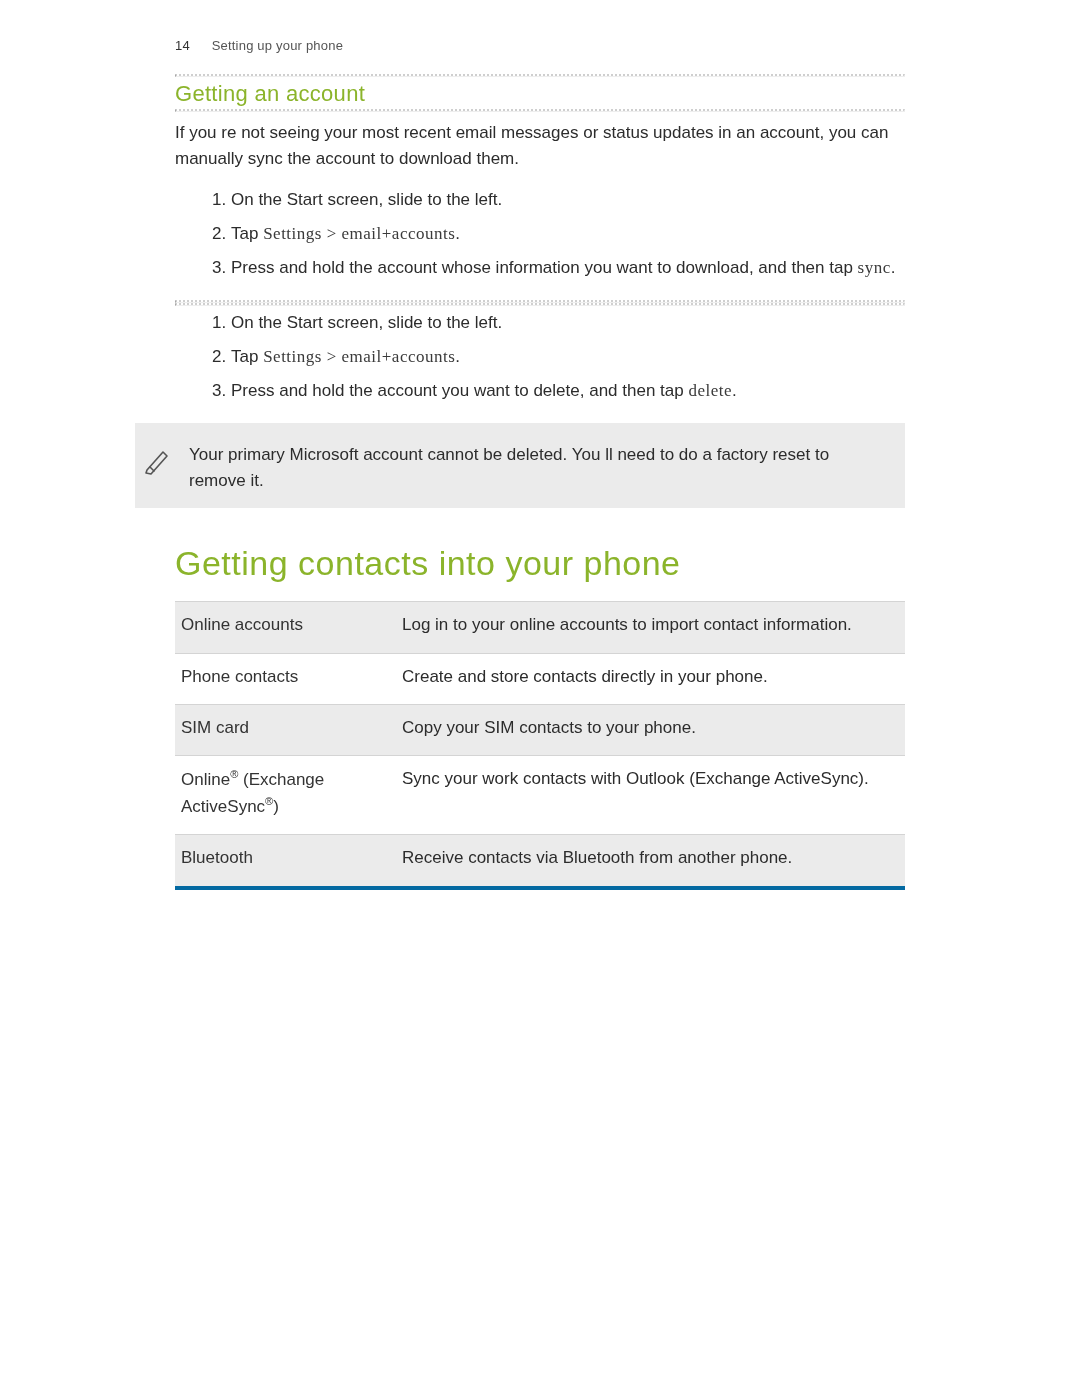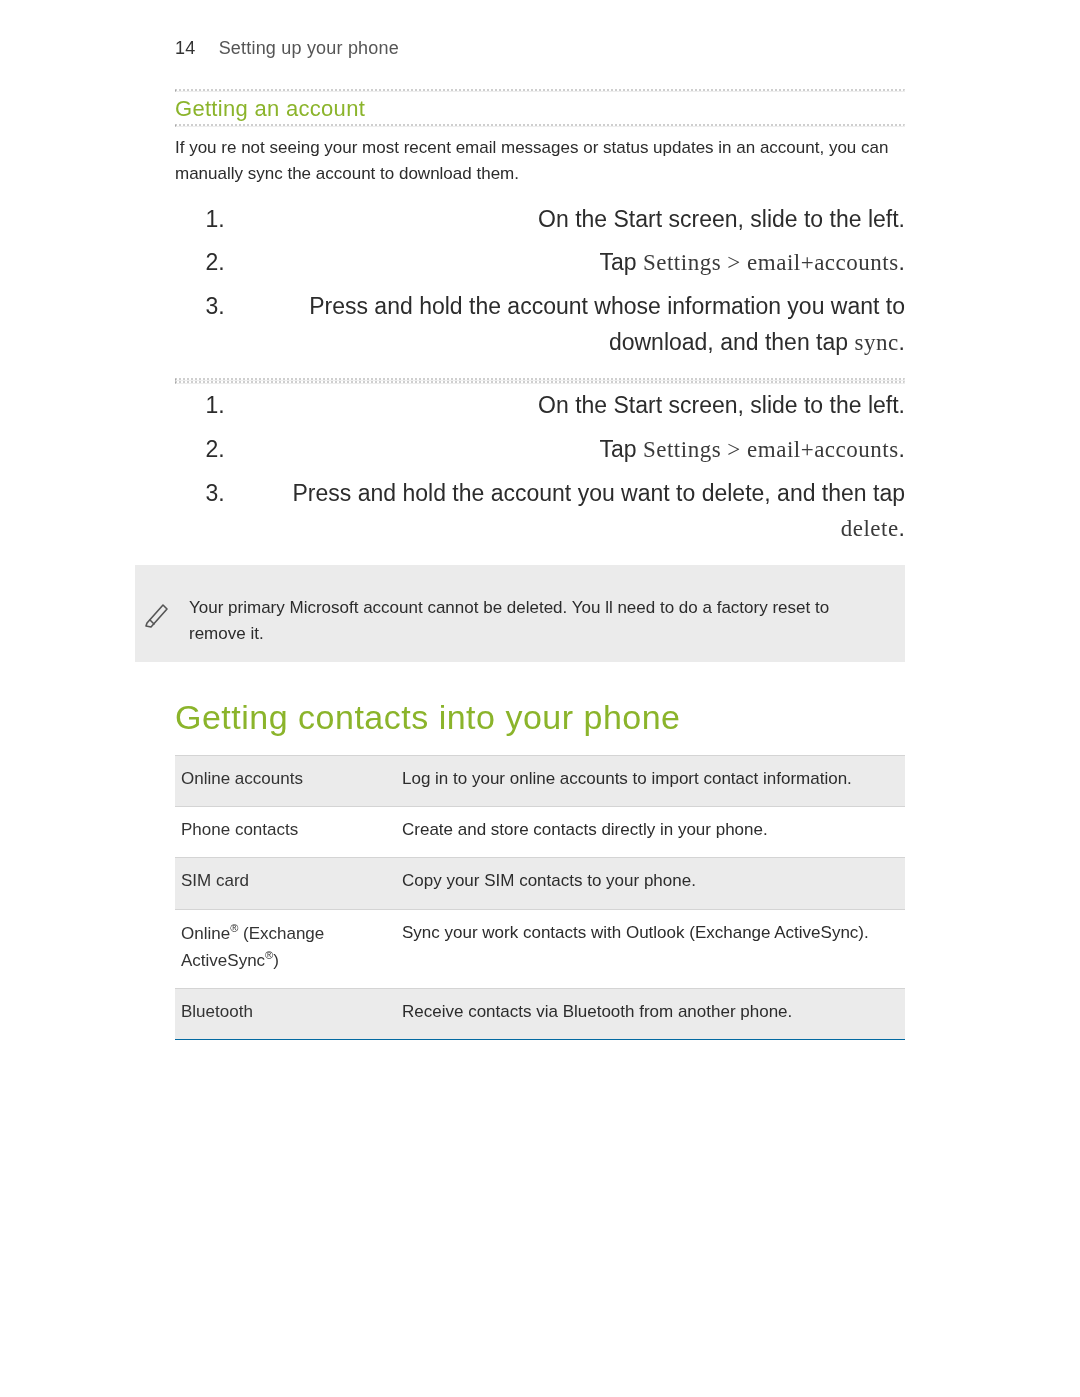--- a/index.html
+++ b/index.html
@@ -11,23 +11,23 @@
   .page {
     width: 1080px;
     height: 1397px;
     padding: 38px 175px 0 175px;
     box-sizing: border-box;
     position: relative;
     font-family: Arial, Helvetica, sans-serif;
     color: #2c2c2c;
   }
   .page-header {
-    font-size: 18px;
+    font-size: 13px;
     color: #555;
-    margin-bottom: 30px;
+    margin-bottom: 21px;
     letter-spacing: 0.2px;
   }
   .page-header .pg {
     margin-right: 18px;
     color: #333;
   }
   .dotted {
     border-top: 2px dotted #cfcfcf;
     margin: 0;
   }
@@ -43,23 +43,22 @@
     letter-spacing: 0.3px;
   }
   .bodytext {
     font-size: 17px;
     line-height: 1.55;
     margin: 8px 0 14px 0;
   }
   ol.steps {
     margin: 4px 0 18px 0;
     padding-left: 56px;
-    font-size: 23px;
+    font-size: 17px;
     line-height: 1.55;
-    text-align: right;
   }
   ol.steps li {
     margin-bottom: 8px;
   }
   .ui {
     font-family: Liberation Serif, serif;
     letter-spacing: 0.5px;
     color: #3a3a3a;
   }
   .main-h {
@@ -67,21 +66,21 @@
     color: #8bb42b;
     font-weight: normal;
     margin: 36px 0 18px 0;
     letter-spacing: 0.5px;
     font-family: "Helvetica Neue", Arial, sans-serif;
   }
   .note-box {
     display: flex;
     align-items: flex-start;
     background: #ebebeb;
-    padding: 30px 18px 14px 8px;
+    padding: 19px 18px 14px 8px;
     margin: 14px 0 12px -40px;
     width: calc(100% + 40px);
     box-sizing: border-box;
     gap: 18px;
   }
   .note-box svg {
     flex: 0 0 auto;
     margin-top: 4px;
   }
   .note-box .note-text {
@@ -94,21 +93,21 @@
     font-size: 17px;
     line-height: 1.55;
     margin-top: 8px;
   }
   table.info td {
     vertical-align: top;
     padding: 10px 10px 14px 6px;
     border-top: 1px solid #d4d4d4;
   }
   table.info tr:last-child td {
-    border-bottom: 1px solid #0369a1;
+    border-bottom: 4px solid #0369a1;
   }
   table.info td.k {
     width: 205px;
     color: #333;
   }
   table.info tr.shade td {
     background: #ebebeb;
   }
   sup.reg { font-size: 0.65em; vertical-align: super; }
 </style>

